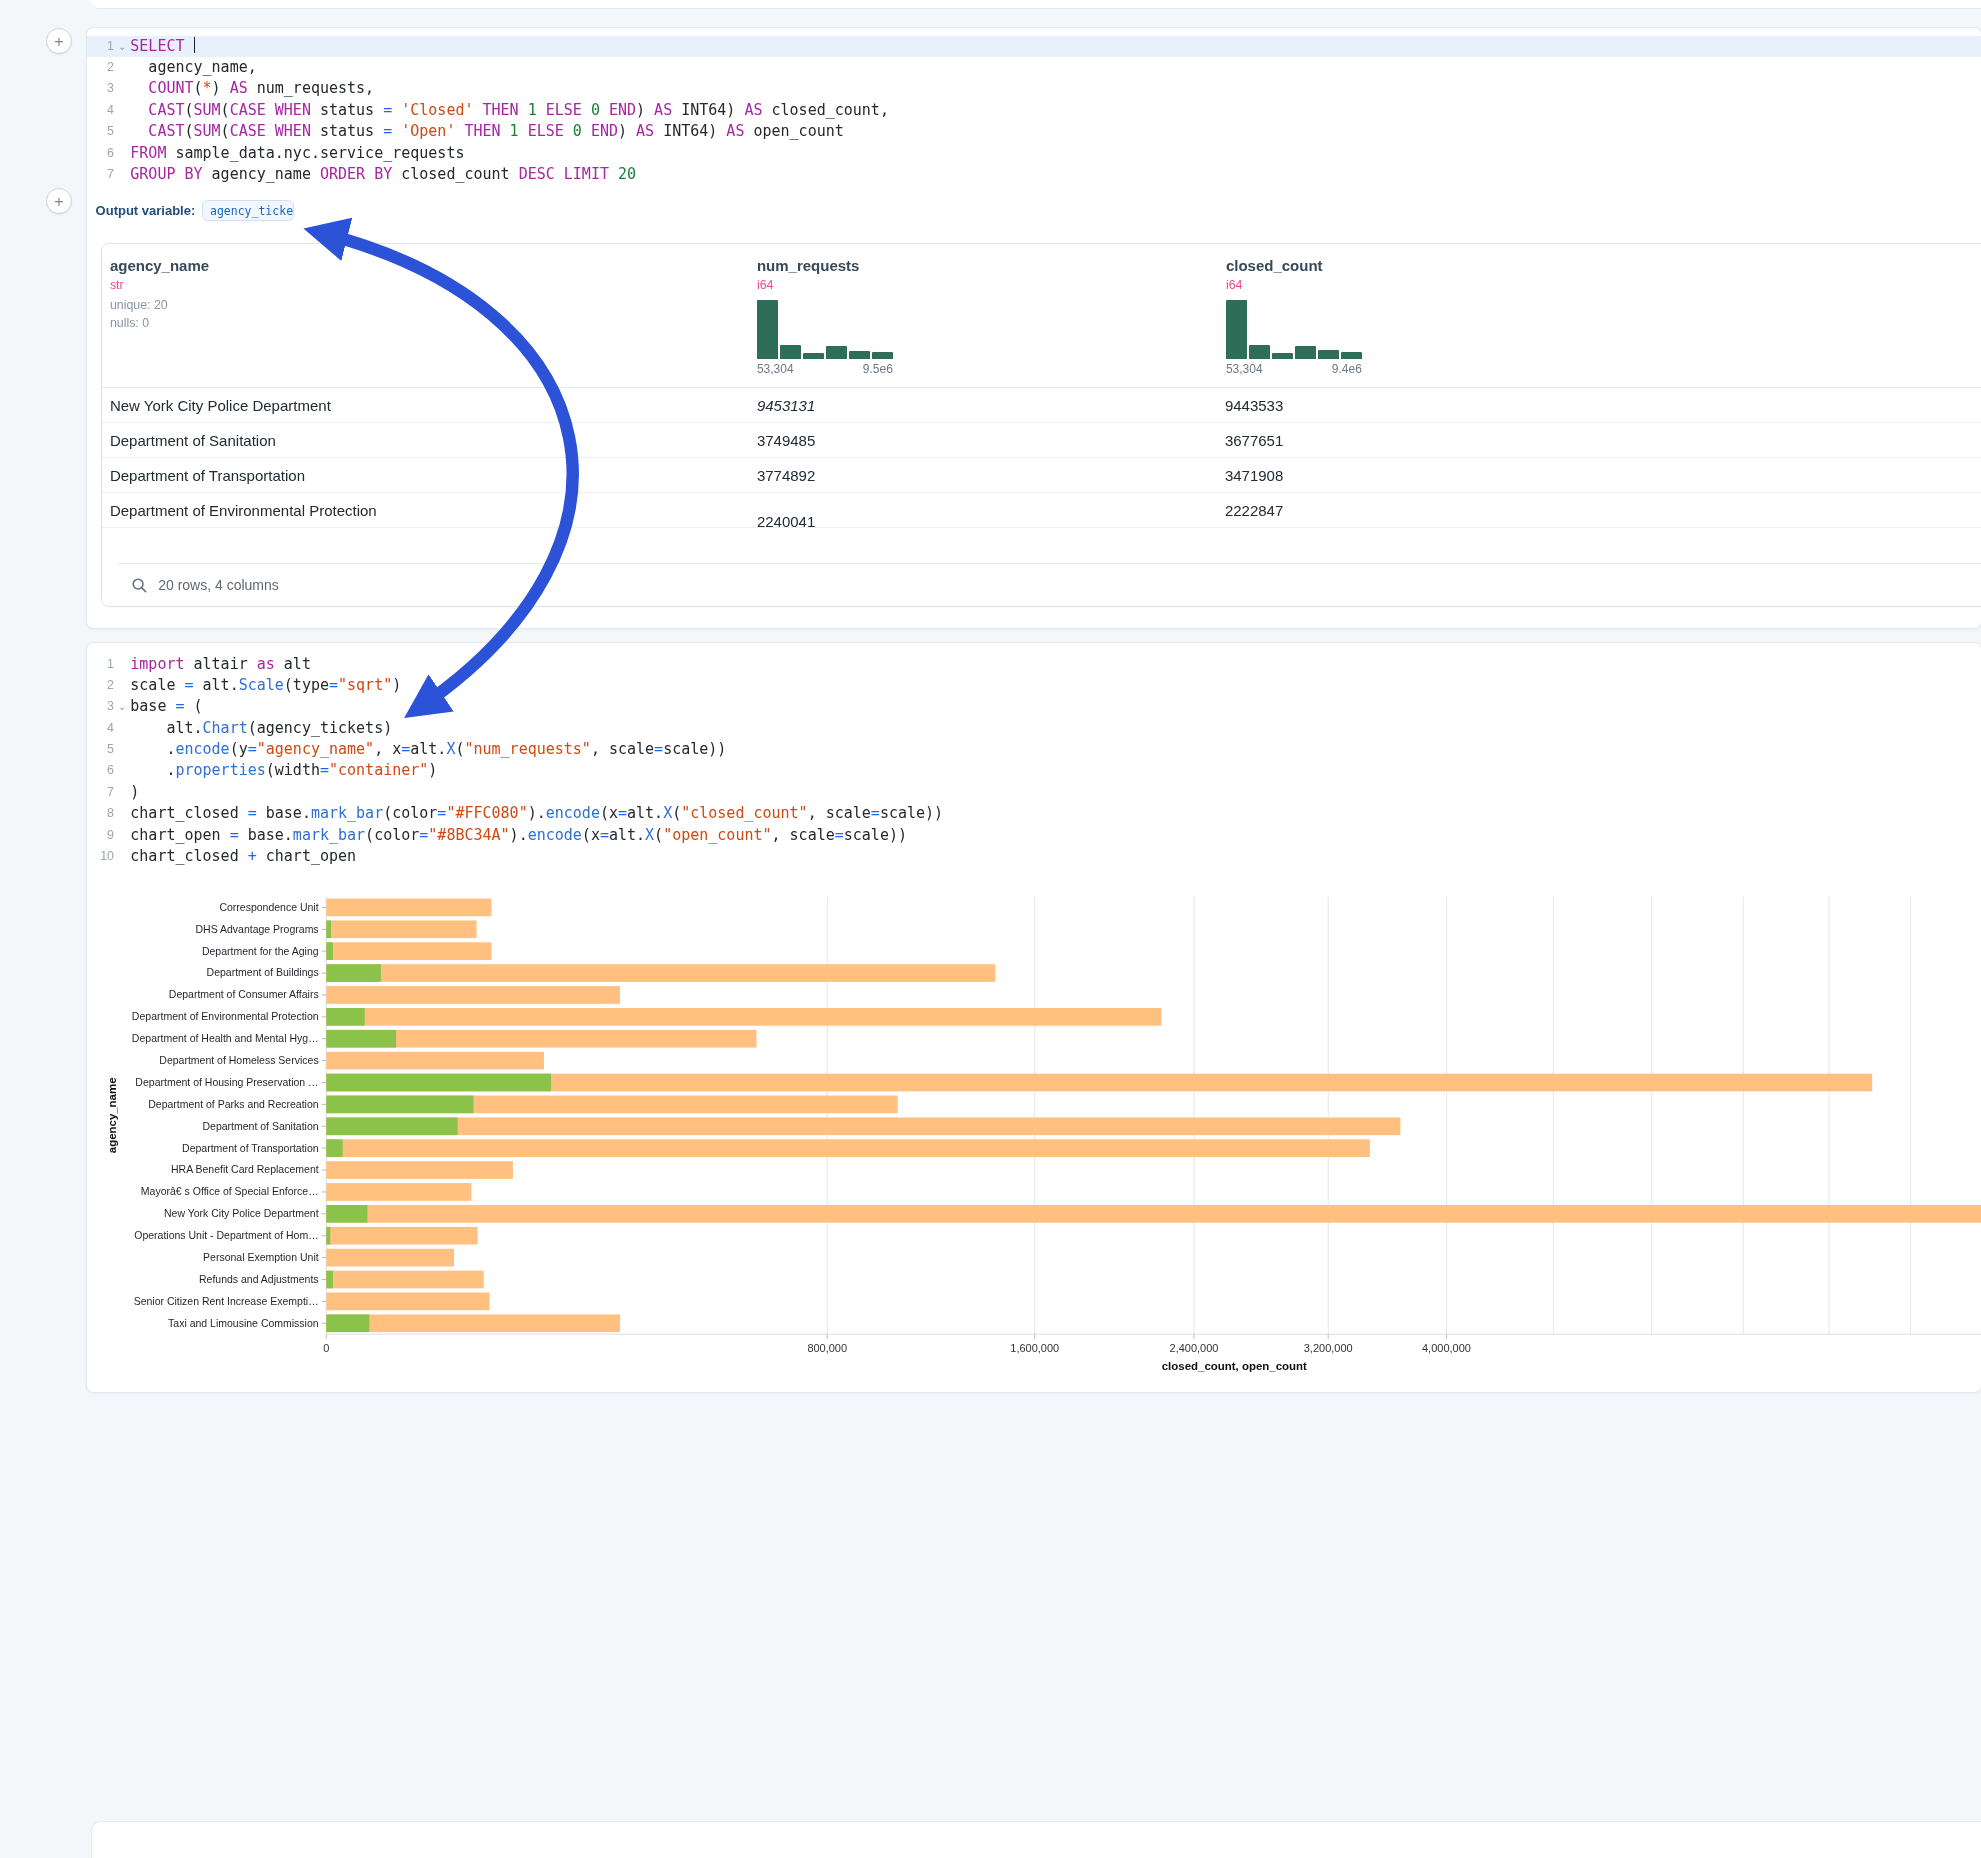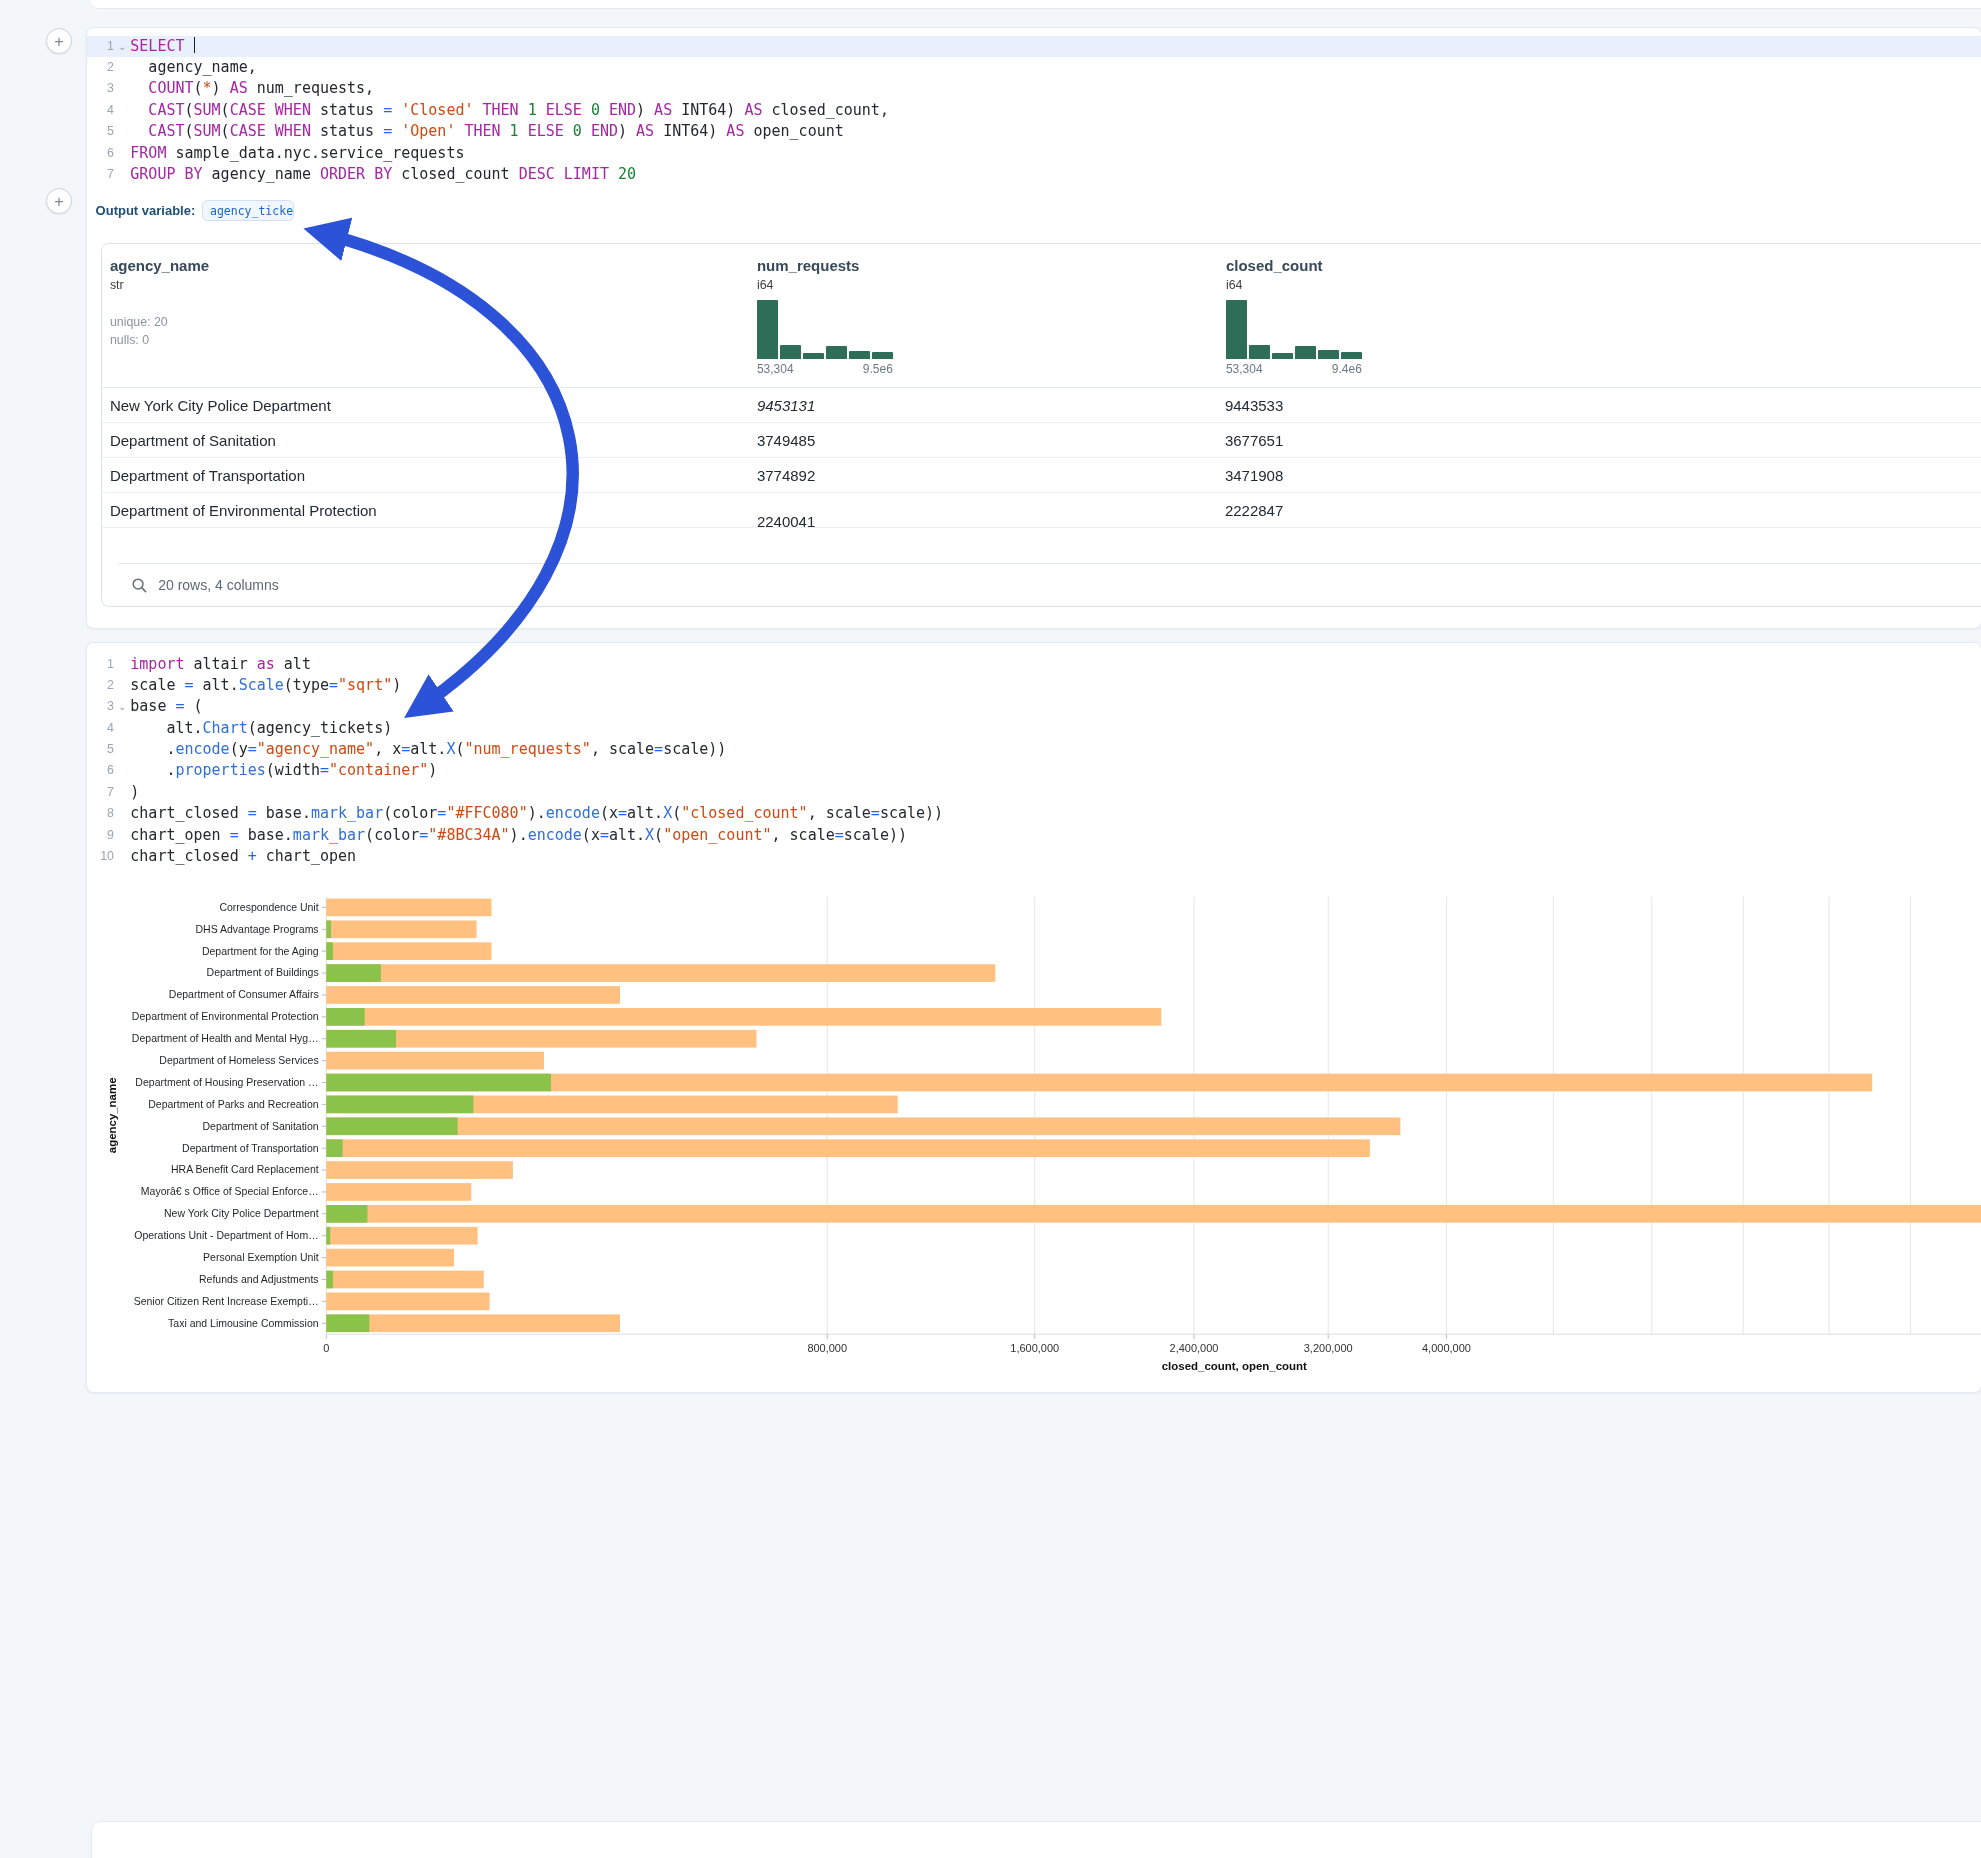--- a/index.html
+++ b/index.html
@@ -35,22 +35,22 @@
 
   .output-row{position:absolute;left:8.6px;top:170px;height:25px;display:flex;align-items:center;gap:7px}
   .output-label{font-size:13px;font-weight:bold;color:#1f4e79}
   .output-chip{background:#f2f7ff;border:1px solid #cfdff4;border-radius:5.7px;padding:2.9px 6.7px;max-width:92px;overflow:hidden;cursor:pointer}
   .chip-text{font-family:"DejaVu Sans Mono",monospace;font-size:11.5px;color:#1a66c2;white-space:nowrap;display:block}
 
   .result-table{position:absolute;left:14.3px;top:215px;width:1881px;height:364px;border:1px solid #dde3ea;border-radius:7.6px 0 0 7.6px;overflow:hidden;background:#fff}
   .t-header{position:relative;height:144px;border-bottom:1px solid #e4e9ee}
   .t-col{position:absolute;top:0;padding:13.4px 7.6px 0 7.6px}
   .col-name{font-size:15px;font-weight:bold;color:#37495a}
-  .col-type{font-size:12.4px;color:#404040;margin-top:3.8px}
-  .col-meta{font-size:12.4px;color:#8a95a1;margin-top:21px;line-height:18px}
+  .col-type{font-size:12.4px;color:#ec4899;margin-top:3.8px}
+  .col-meta{font-size:12.4px;color:#8a95a1;margin-top:4px;line-height:18px}
   .hist{display:flex;align-items:flex-end;gap:1.9px;width:136px;height:59px;margin-top:7.6px}
   .hist div{flex:1;border-radius:1px 1px 0 0}
   .minmax{display:flex;justify-content:space-between;width:136px;font-size:12px;color:#6d7a85;margin-top:2.9px}
   .t-row{display:flex;height:35px;align-items:center;border-bottom:1px solid #eceff3;font-size:15px;color:#222b33}
   .t-cell{padding:0 7.6px;white-space:nowrap;overflow:hidden;flex:none}
   .t-footer{position:absolute;left:16px;right:0;bottom:0;height:43px;border-top:1px solid #e4e9ee;display:flex;align-items:center;padding-left:12.4px;gap:10.5px;background:#fff}
   .search-ic{width:17px;height:17px;cursor:pointer}
   .t-footer-text{font-size:14px;color:#5d6974}
 
   .chart{position:absolute;left:0;top:242px}

